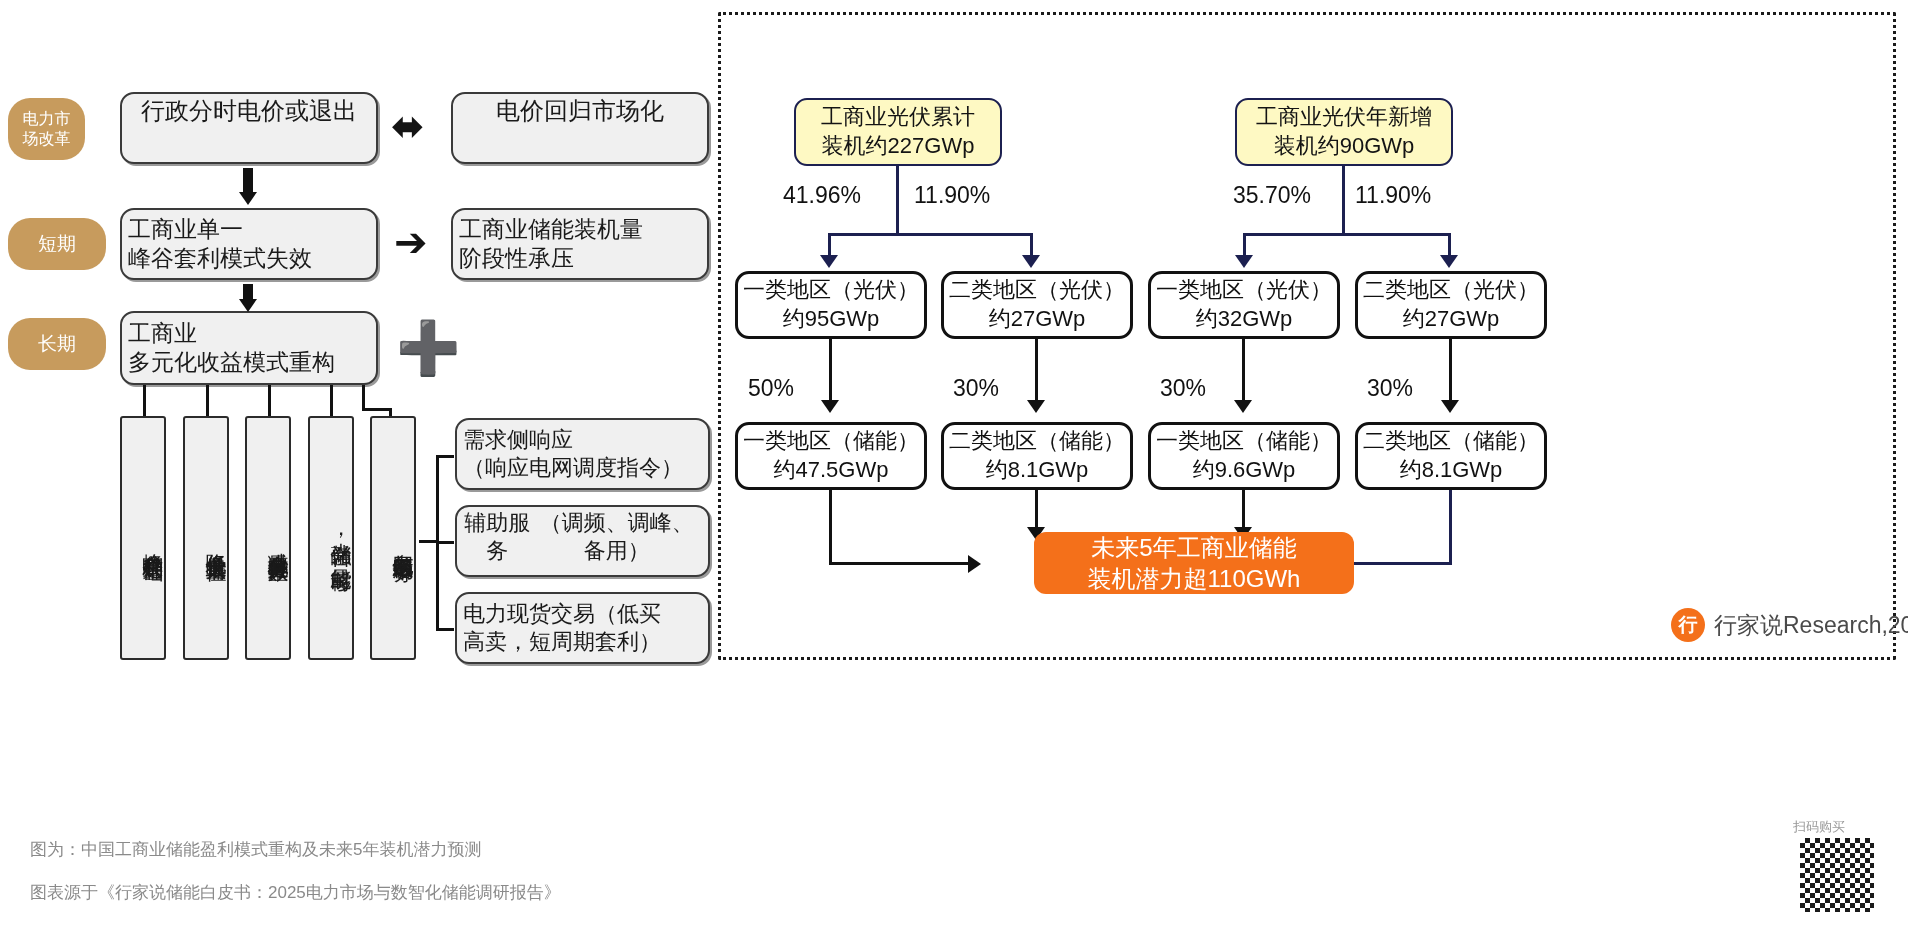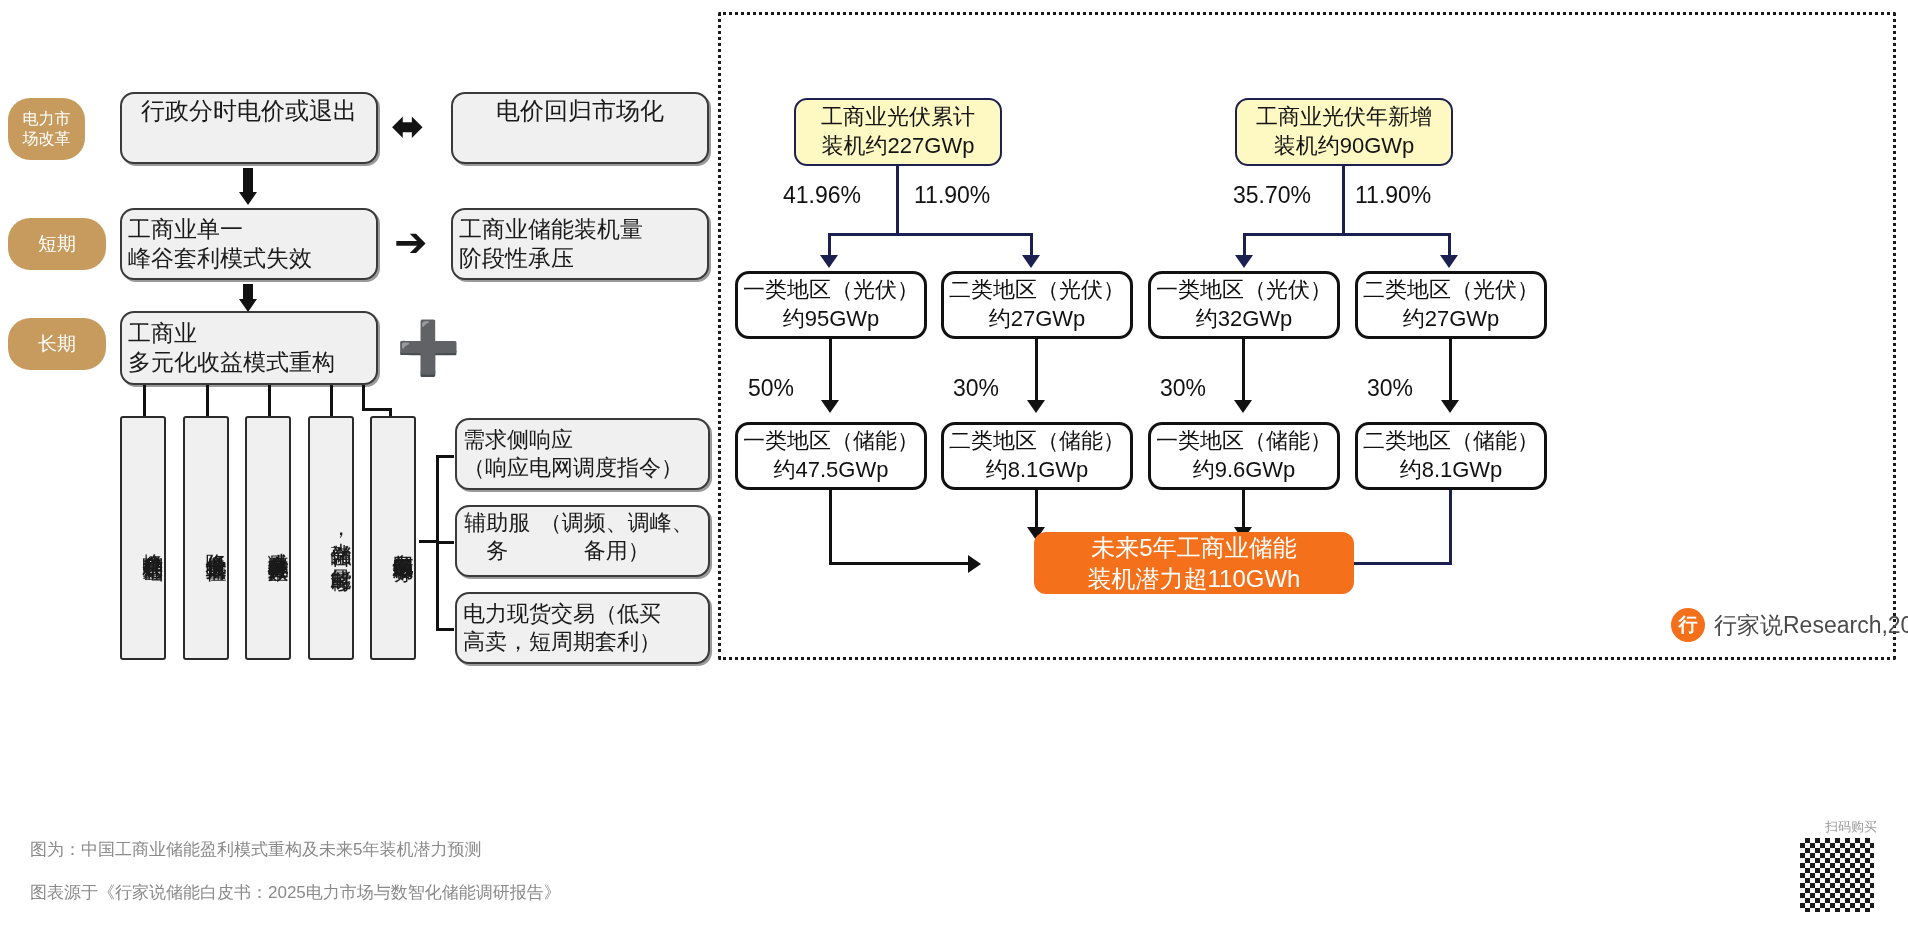--- a/index.html
+++ b/index.html
@@ -324,16 +324,16 @@
   <div class="brand" style="left:1671px; top:608px;">
     <div class="brand-mark">
       <span>行</span>
     </div>
     <div class="brand-text">行家说Research,2025</div>
   </div>
 
   <div class="footer-line" style="left:30px; top:838px;">图为：中国工商业储能盈利模式重构及未来5年装机潜力预测</div>
   <div class="footer-line" style="left:30px; top:881px;">图表源于《行家说储能白皮书：2025电力市场与数智化储能调研报告》</div>
 
-  <div class="qr-label" style="left:1793px; top:818px;margin-left:32px;">扫码购买</div>
+  <div class="qr-label" style="left:1793px; top:818px;">扫码购买</div>
   <div class="qr" style="left:1800px; top:838px;"></div>
 
 </div>
 
 </body></html>

